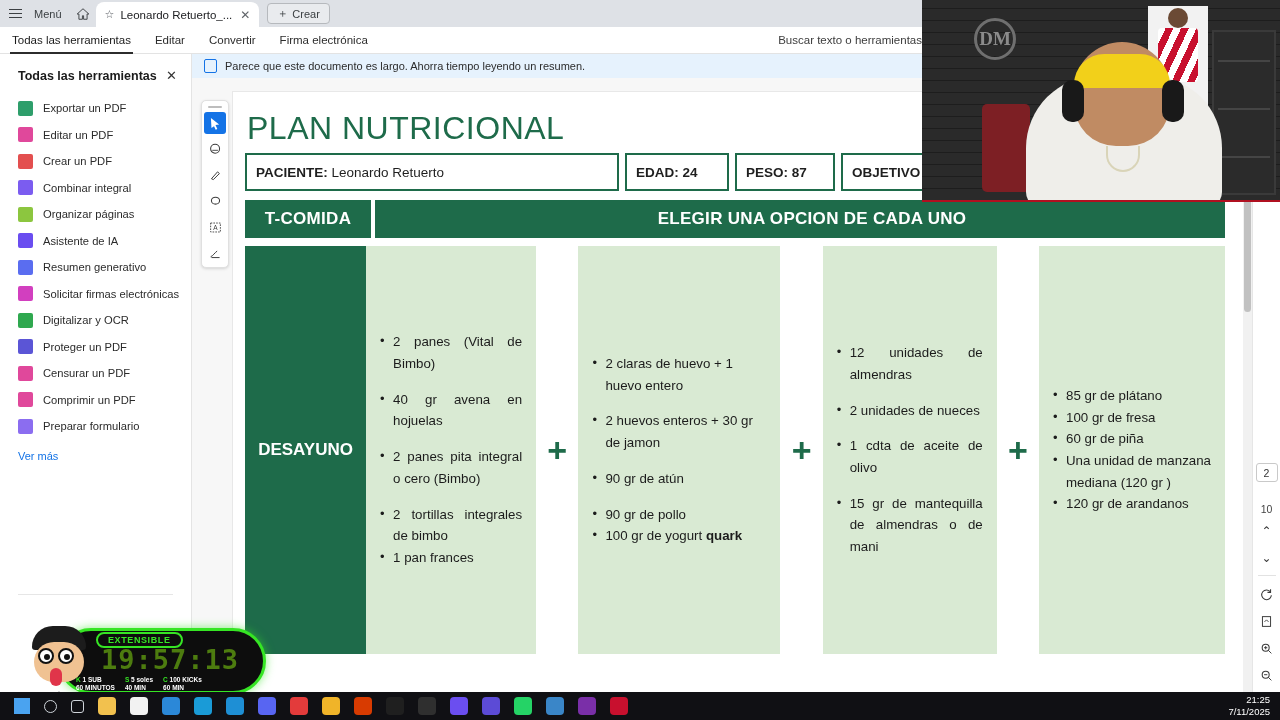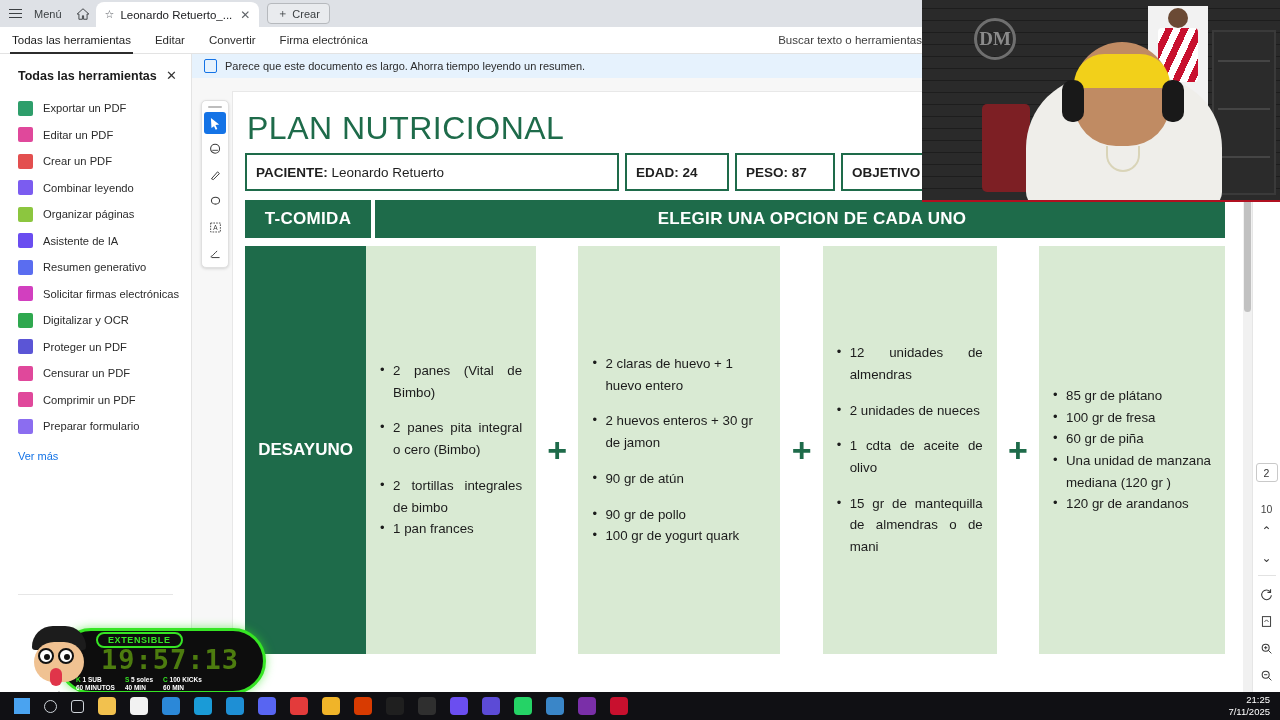--- a/index.html
+++ b/index.html
@@ -115,21 +115,21 @@
   .col.c1 { flex: 0 0 170px; }
   .col.c2 { flex: 0 0 202px; }
   .col.c3 { flex: 0 0 174px; }
   .col.c4 { flex: 0 0 186px; }
   .col ul { list-style: none; }
   .col li { position: relative; padding-left: 13px; font-size: 13.3px; color: #1c1c1c;
     line-height: 1.63; }
   .col li::before { content:"•"; position:absolute; left:0; top:-1px; font-size: 13px; }
   .col li.sp { margin-bottom: 14px; }
   .col.just li { text-align: justify; }
-  .col li b { font-weight: normal; text-align: center; }
+  .col li b { font-weight: bold; text-align: center; }
 
   
   .rail { position:absolute; top: 54px; right: 0; width: 28px; height: 666px;
     background:#fff; border-left:1px solid #e6e6e6;
     display:flex; flex-direction: column; align-items:center; }
   .rail-spacer { flex: 1; }
   .pagebox { width: 22px; height: 19px; border:1px solid #c9c9c9; border-radius:3px;
     display:flex; align-items:center; justify-content:center; font-size: 10.5px; color:#333; }
   .pagetotal { font-size: 10.5px; color:#444; margin-top: 21px; }
   .rail-btn { width: 22px; height: 22px; margin-top: 5px; display:flex;
@@ -267,21 +267,21 @@
         <div class="sb-item">
           <span class="sb-ico" style="background: rgb(224, 72, 155);"></span>
           <span>Editar un PDF</span>
         </div>
         <div class="sb-item">
           <span class="sb-ico" style="background: rgb(227, 79, 79);"></span>
           <span>Crear un PDF</span>
         </div>
         <div class="sb-item">
           <span class="sb-ico" style="background: rgb(123, 92, 240);"></span>
-          <span>Combinar leyendo</span>
+          <span>Combinar integral</span>
         </div>
         <div class="sb-item">
           <span class="sb-ico" style="background: rgb(140, 198, 63);"></span>
           <span>Organizar páginas</span>
         </div>
         <div class="sb-item">
           <span class="sb-ico" style="background: rgb(106, 77, 240);"></span>
           <span>Asistente de IA</span>
         </div>
         <div class="sb-item">
@@ -382,20 +382,21 @@
         <div class="headrow">
           <div class="hcell h-tcomida">T-COMIDA</div>
           <div class="hcell h-elegir">ELEGIR UNA OPCION DE CADA UNO</div>
         </div>
 
         <div class="grid">
           <div class="meal-label">DESAYUNO</div>
           <div class="col c1 just">
               <ul id="col0">
                 <li class="sp">2 panes (Vital de Bimbo)</li>
+                <li class="sp">40 gr avena en hojuelas</li>
                 <li class="sp">2 panes pita integral o cero (Bimbo)</li>
                 <li>2 tortillas integrales de bimbo</li>
                 <li>1 pan frances</li>
               </ul>
             </div>
           <div class="plus">+</div>
           <div class="col c2">
               <ul id="col1">
                 <li class="sp">2 claras de huevo + 1 huevo entero</li>
                 <li class="sp">2 huevos enteros + 30 gr de jamon</li>

